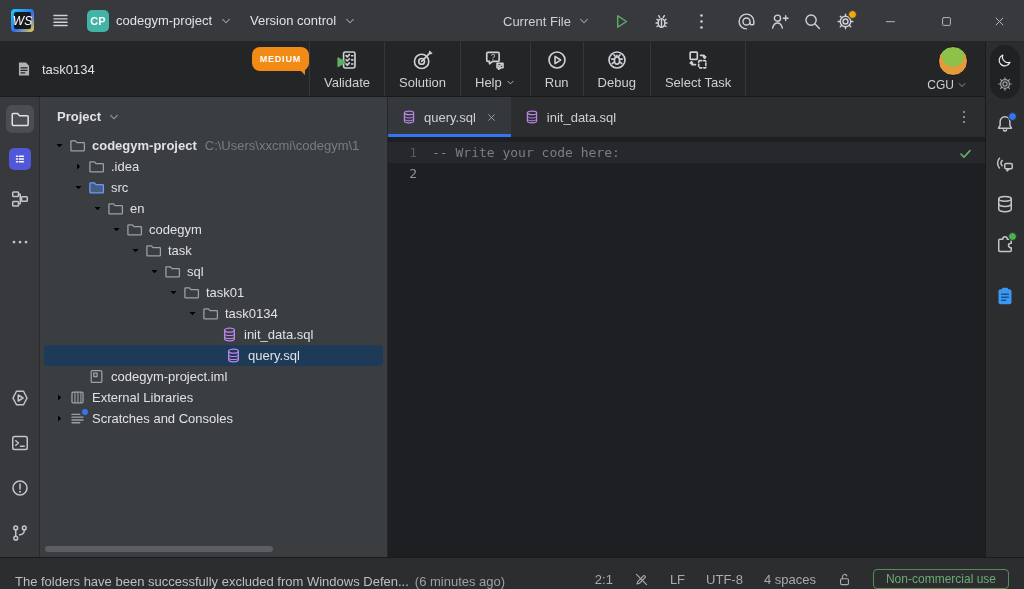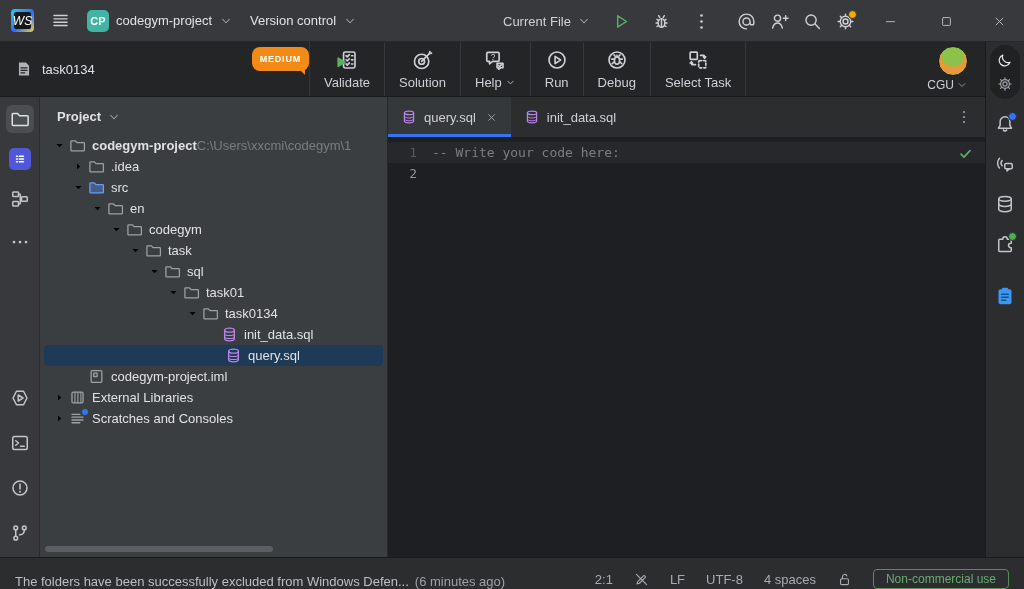--- a/index.html
+++ b/index.html
@@ -85,21 +85,21 @@
   .pp-header{display:flex;align-items:center;gap:6px;padding:12px 0 11px 17px;font-weight:600;color:#dfe1e5}
   .pp-header .chev{width:14px;height:14px}
   .tree-row{height:21px;display:flex;align-items:center;white-space:nowrap;box-sizing:border-box}
   .tree-row.selected{background:#1d3a57;border-radius:4px;margin:0 4px}
   .tree-chev{width:19px;height:15px;color:#9da0a6;display:inline-flex;align-items:center;justify-content:center;flex:none}
   .tree-chev .icon,.tree-chev svg{width:13px;height:13px}
   .tree-ico{width:17px;height:17px;margin-right:6px;color:#9da0a6}
   .tree-ico.db{color:#b884ea}
   .tree-label{color:#dfe1e5}
   .tree-label.bold{font-weight:700}
-  .tree-path{color:#797c81;margin-left:0}
+  .tree-path{color:#797c81;margin-left:8px}
   .pp-scroll{position:absolute;bottom:5px;left:5px;width:228px;height:6px;background:#5b5e62;border-radius:3px}
 
   
   .editor{flex:1;display:flex;flex-direction:column;background:#1e1f22;min-width:0}
   .tabbar{height:40px;background:#2b2d2f;display:flex;align-items:stretch;flex:none;position:relative}
   .tab{display:flex;align-items:center;gap:7px;padding:0 13px;color:#ced0d6;position:relative}
   .tab .icon{width:16px;height:16px;color:#b884ea}
   .tab .close{width:13px;height:13px;color:#9da0a6;margin-left:2px}
   .tab.active{background:#35383b}
   .tab.active::after{content:"";position:absolute;left:0;right:0;bottom:0;height:3px;background:#3574f0}

